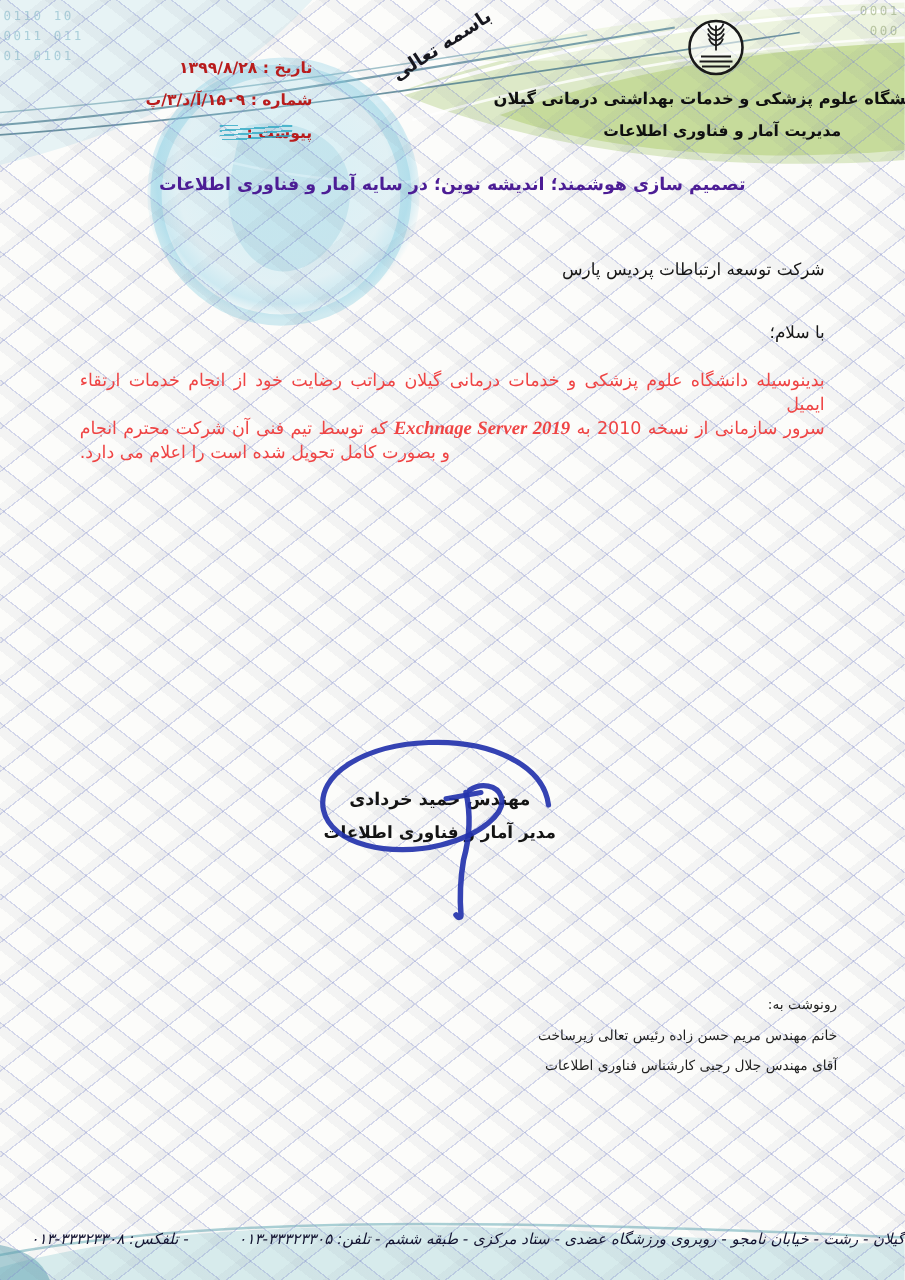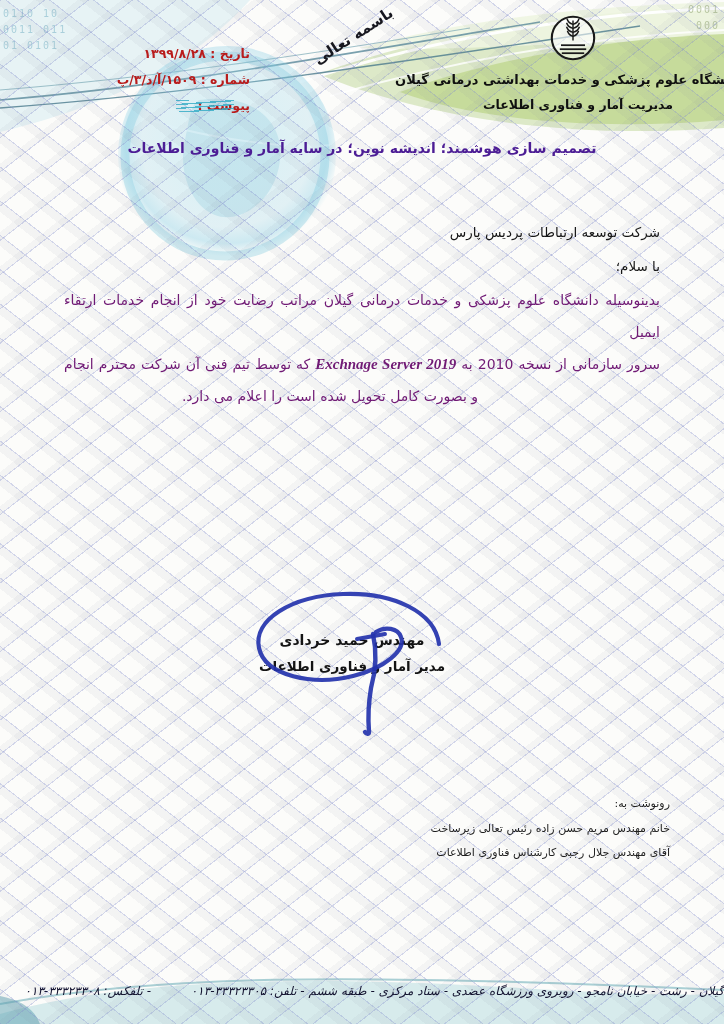--- a/index.html
+++ b/index.html
@@ -55,25 +55,25 @@
   }
   .dept-name{
     position:absolute;top:97px;left:415px;width:326px;z-index:3;text-align:center;
     font-size:12.5px;font-weight:bold;color:#101010;white-space:nowrap;
   }
   .slogan{
     position:absolute;top:140px;left:0;width:724px;z-index:3;text-align:center;
     font-size:14px;font-weight:bold;color:#4c1d95;
   }
   
-  .recipient{position:absolute;top:208px;right:64px;z-index:3;font-size:13.5px;margin-top:16px;}
+  .recipient{position:absolute;top:208px;right:64px;z-index:3;font-size:13.5px;}
   .salutation{position:absolute;top:258px;right:64px;z-index:3;font-size:13.5px;}
-  .para{position:absolute;top:284px;right:64px;width:596px;z-index:3;font-size:14px;line-height:32px;color:#701a75;}
+  .para{position:absolute;top:296px;right:64px;width:596px;z-index:3;font-size:14px;line-height:19px;color:#ef4444;}
   .jline{text-align:justify;text-align-last:justify;}
-  .lastline{text-align:center;margin-right:64px;}
+  .lastline{text-align:left;margin-right:64px;}
   .latin{font-family:"Liberation Serif",serif;font-weight:bold;font-size:15px;font-style:italic;}
   
   .sig-block{position:absolute;top:627px;left:240px;width:224px;z-index:3;text-align:center;font-weight:bold;color:#141414;}
   .sig-name{font-size:14px;line-height:26px;}
   .sig-title{font-size:13.5px;line-height:26px;}
   .sig-ink{position:absolute;left:243px;top:582px;z-index:4;pointer-events:none;}
   
   .cc{position:absolute;top:792px;right:54px;z-index:3;text-align:right;font-size:11px;line-height:24.5px;color:#1e1e1e;}
   
   .footer-line{

